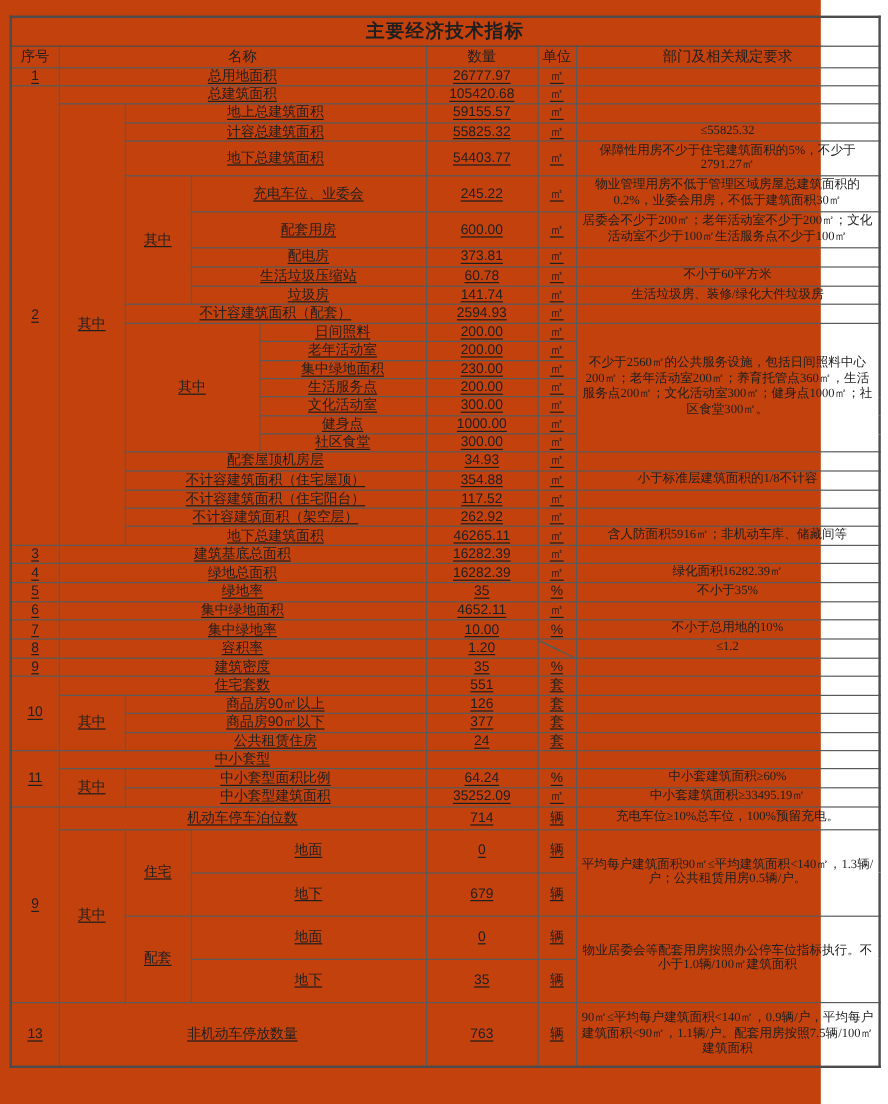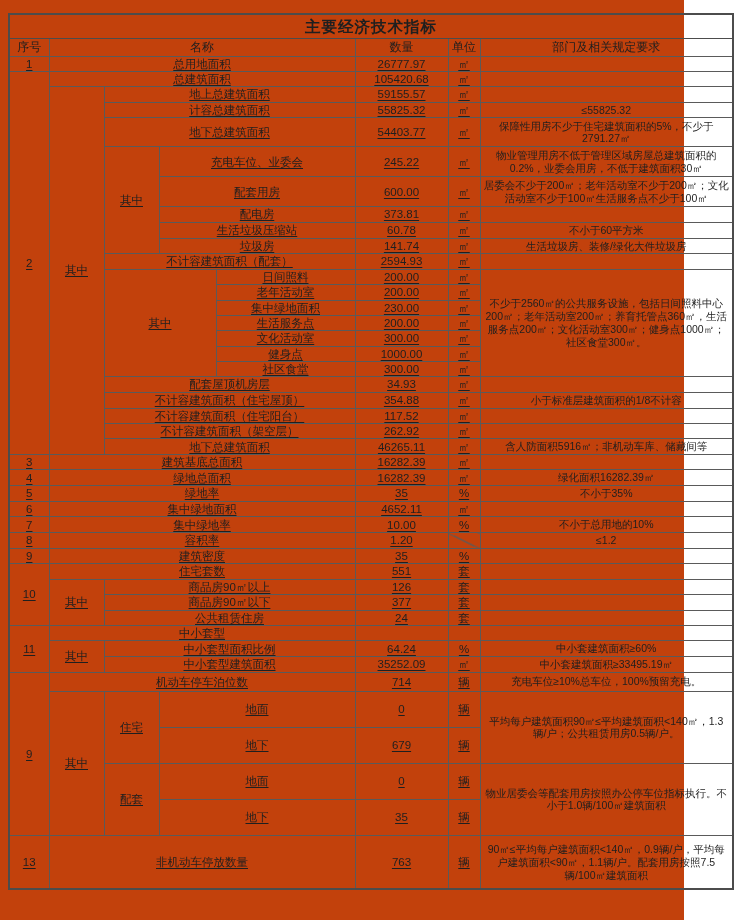--- a/index.html
+++ b/index.html
@@ -20,21 +20,21 @@
     font-size:11.5px; line-height:1.25; font-weight:normal;
     overflow:hidden;
     box-sizing:border-box;
   }
   tr { height:15px; }
   tr.title-row { height:24px; }
   tr.title-row th { font-size:15.5px; font-weight:bold; letter-spacing:1px; border-bottom:1px solid #4c4c4c; }
   tr.header-row { height:18px; }
   tr.header-row th { font-size:12px;margin-top:20px; }
   .u { text-decoration:underline; text-underline-offset:2px; text-decoration-thickness:1px; }
-  td.k-req { font-size:10.5px; line-height:1.22; padding:1px 3px; }
+  td.k-req { font-size:10.5px; line-height:1.22; padding:1px 3px;font-family:Liberation Serif, serif; }
   td.k-idx { font-size:11.5px; }
   td.k-diag {
     background:linear-gradient(to top right,
       transparent calc(50% - 0.6px),
       #5a5a5a calc(50% - 0.6px),
       #5a5a5a calc(50% + 0.6px),
       transparent calc(50% + 0.6px));
   }
 </style>
 </head>

